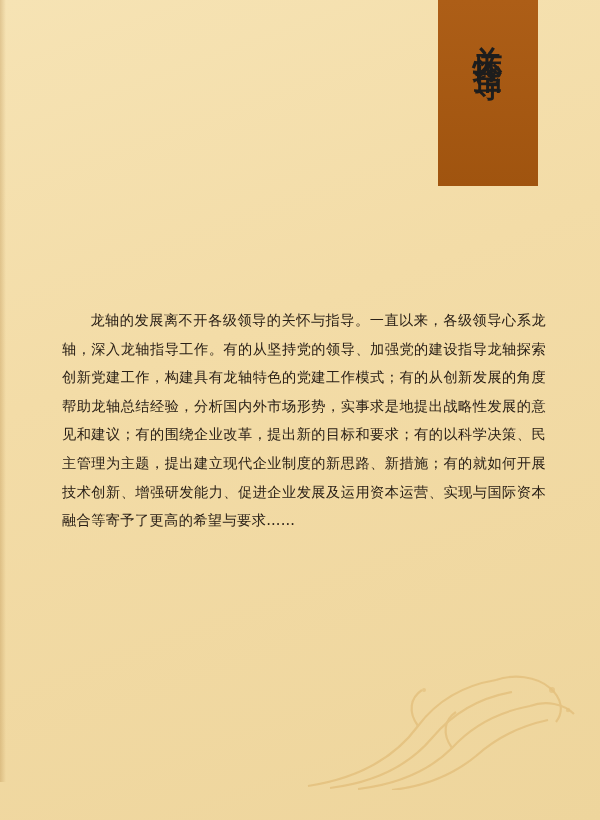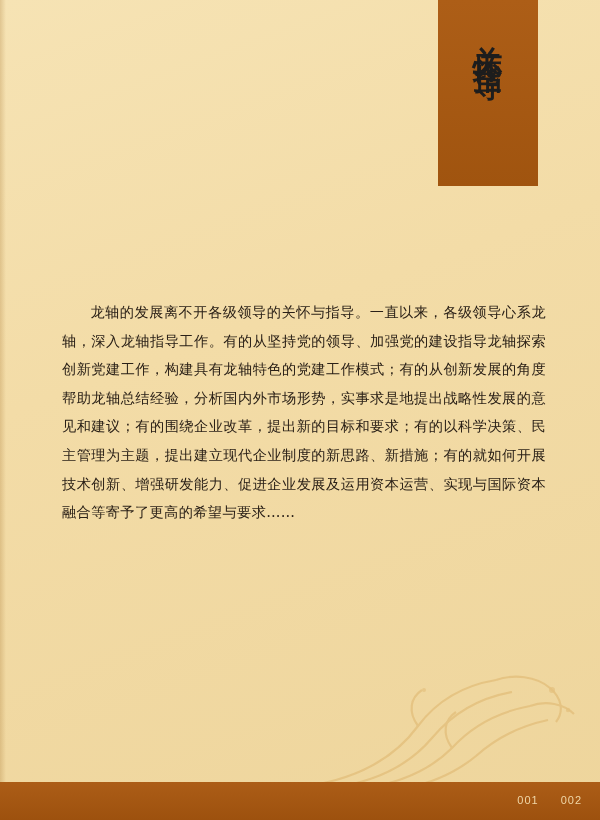--- a/index.html
+++ b/index.html
@@ -41,21 +41,21 @@
     font-size: 29px;
     font-weight: bold;
     letter-spacing: 9px;
     color: #1d1d1d;
     line-height: 1.05;
   }
   
   .body-text {
     position: absolute;
     left: 62px;
-    top: 298px;
+    top: 306px;
     width: 484px;
     font-family: "DejaVu Serif", serif;
     font-size: 14.2px;
     line-height: 28.6px;
     color: #2a2017;
     text-align: justify;
     text-indent: 2em;
     letter-spacing: 0.4px;
   }
   
@@ -122,20 +122,14 @@
       <path d="M118 66 C108 52 110 38 122 30"></path>
       <path d="M152 88 C142 74 144 60 156 52"></path>
     </g>
     <g fill="#d9ab5e" opacity="0.7">
       <circle cx="252" cy="30" r="3"></circle>
       <circle cx="268" cy="50" r="2.2"></circle>
       <circle cx="124" cy="30" r="2"></circle>
     </g>
   </svg>
 
-  <div class="footer-bar">
-    <div class="pages">
-      <span>001</span>
-      <span>002</span>
-    </div>
-  </div>
 
 </div>
 
 </body></html>

